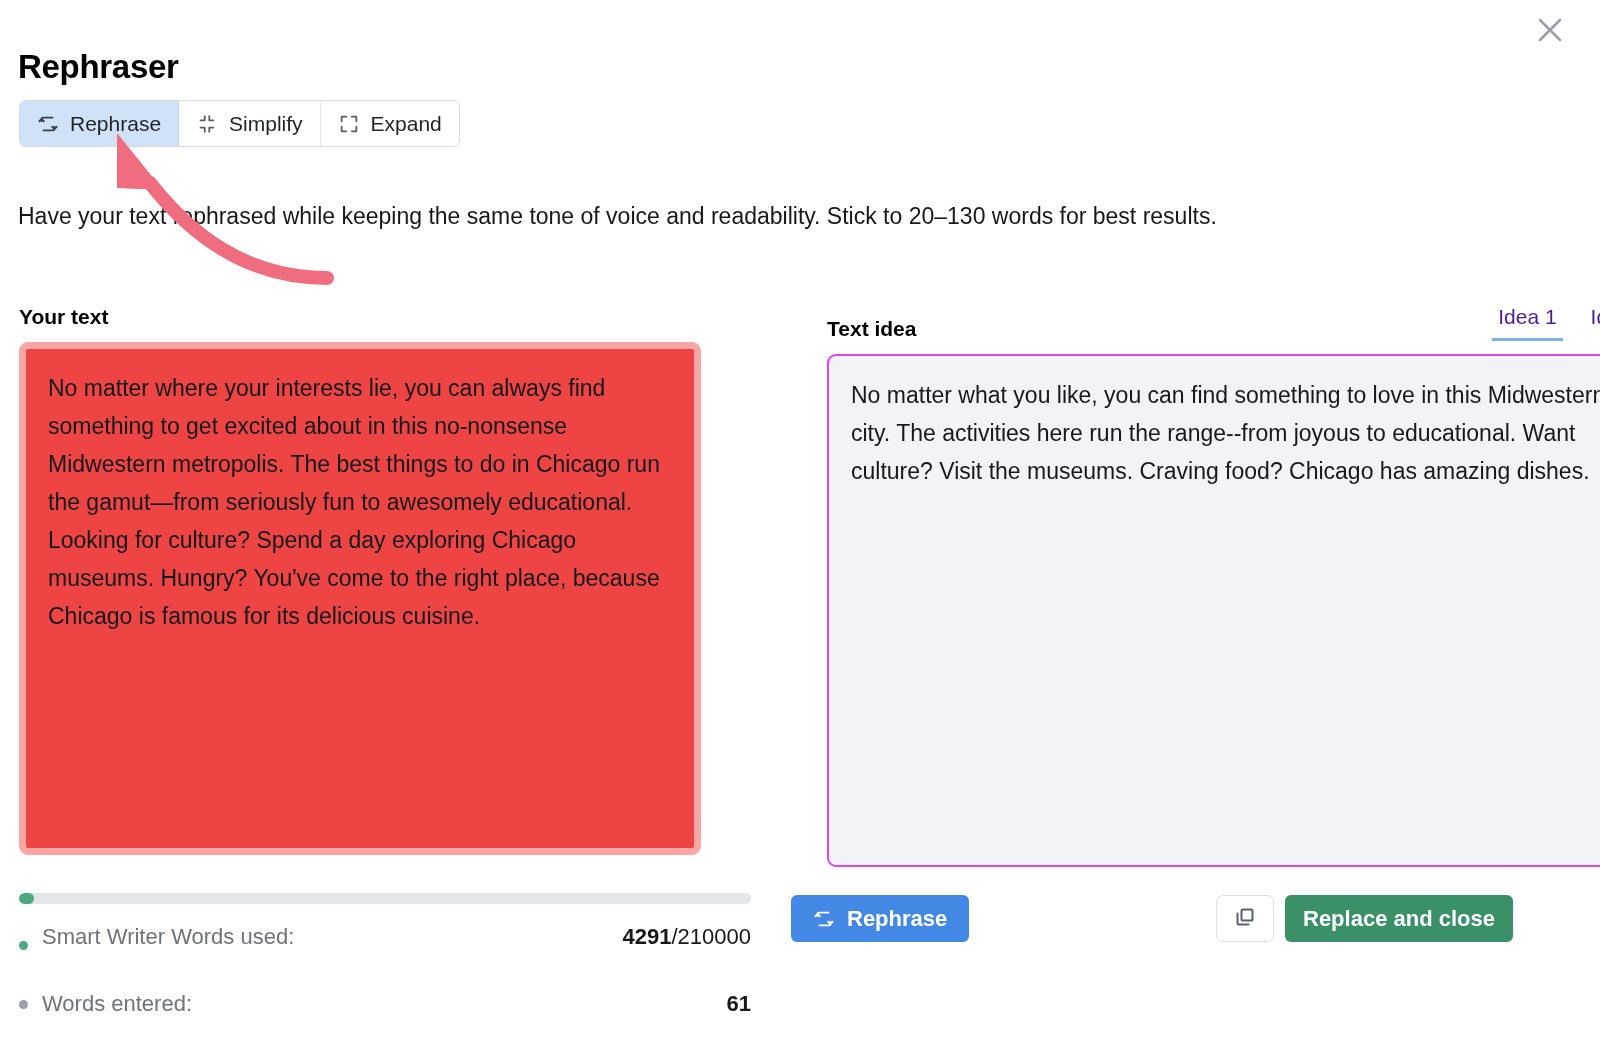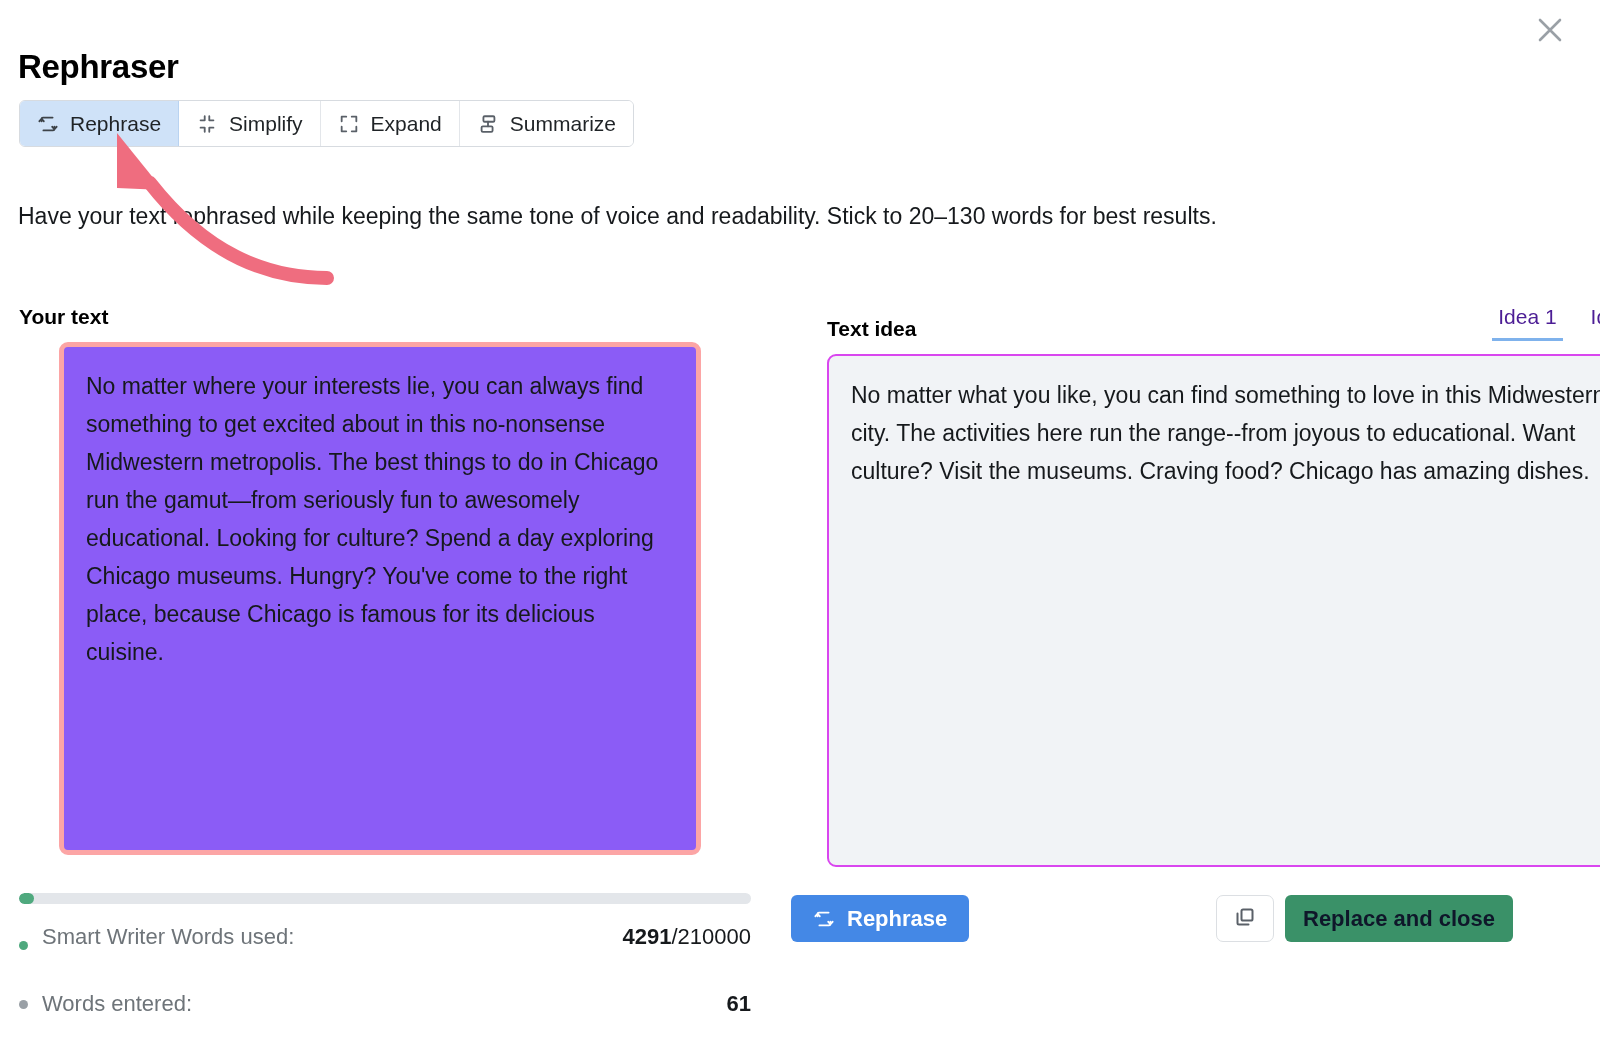--- a/index.html
+++ b/index.html
@@ -126,23 +126,22 @@
     margin-top: 13px;
     height: 513px;
     border-radius: 9px;
     padding: 20px 22px;
     font-size: 23px;
     line-height: 38px;
     color: #16191c;
     overflow: hidden;
   }
   #your-text-box {
-    background: #8b5cf6;
-    border: 5px solid #fca5a5;
-    margin-left: 40px;
+    background: #ef4444;
+    border: 7px solid #fca5a5;
   }
   #text-idea-box {
     background: #f1f3f6;
     border: 2px solid #d946ef;
   }
 
   
   #progress-track {
     position: absolute;
     left: 19px; top: 893px;
@@ -208,21 +207,21 @@
     border-radius: 7px;
     display: flex; align-items: center; justify-content: center;
     cursor: pointer;
   }
   #replace-close-button {
     position: absolute;
     left: 1285px; top: 895px;
     height: 47px;
     padding: 0 18px;
     background: #3a9168;
-    color: #0f172a;
+    color: #ffffff;
     border: none;
     border-radius: 6px;
     font-size: 22px;
     font-weight: bold;
     cursor: pointer;
     font-family: "Liberation Sans", sans-serif;
     white-space: nowrap;
   }
 
   
@@ -275,30 +274,20 @@
       <svg viewBox="0 0 24 24" width="22" height="22" aria-hidden="true">
         <path d="M9 4 H4 V9" fill="none" stroke="#5a6068" stroke-width="2" stroke-linecap="round" stroke-linejoin="round"></path>
         <path d="M15 4 H20 V9" fill="none" stroke="#5a6068" stroke-width="2" stroke-linecap="round" stroke-linejoin="round"></path>
         <path d="M9 20 H4 V15" fill="none" stroke="#5a6068" stroke-width="2" stroke-linecap="round" stroke-linejoin="round"></path>
         <path d="M15 20 H20 V15" fill="none" stroke="#5a6068" stroke-width="2" stroke-linecap="round" stroke-linejoin="round"></path>
       </svg>
     </span>
     <span>Expand</span>
   </button>
 
-  <button class="mode-tab">
-    <span class="tab-icon">
-      <svg viewBox="0 0 24 24" width="22" height="22" aria-hidden="true">
-        <rect x="7" y="3.5" width="12" height="6" rx="1.4" fill="none" stroke="#5a6068" stroke-width="2"></rect>
-        <rect x="5" y="14.5" width="12" height="6" rx="1.4" fill="none" stroke="#5a6068" stroke-width="2"></rect>
-        <path d="M12 9.5 V14.5" fill="none" stroke="#5a6068" stroke-width="2" stroke-linecap="round"></path>
-      </svg>
-    </span>
-    <span>Summarize</span>
-  </button>
 </div>
 
 <p id="description">Have your text rephrased while keeping the same tone of voice and readability. Stick to 20–130 words for best results.</p>
 
 <div id="left-col">
   <span class="col-label">Your text</span>
   <div id="your-text-box" class="text-box" aria-placeholder="Your text">No matter where your interests lie, you can always find something to get excited about in this no-nonsense Midwestern metropolis. The best things to do in Chicago run the gamut—from seriously fun to awesomely educational. Looking for culture? Spend a day exploring Chicago museums. Hungry? You've come to the right place, because Chicago is famous for its delicious cuisine.</div>
 </div>
 
 <div id="right-col">

